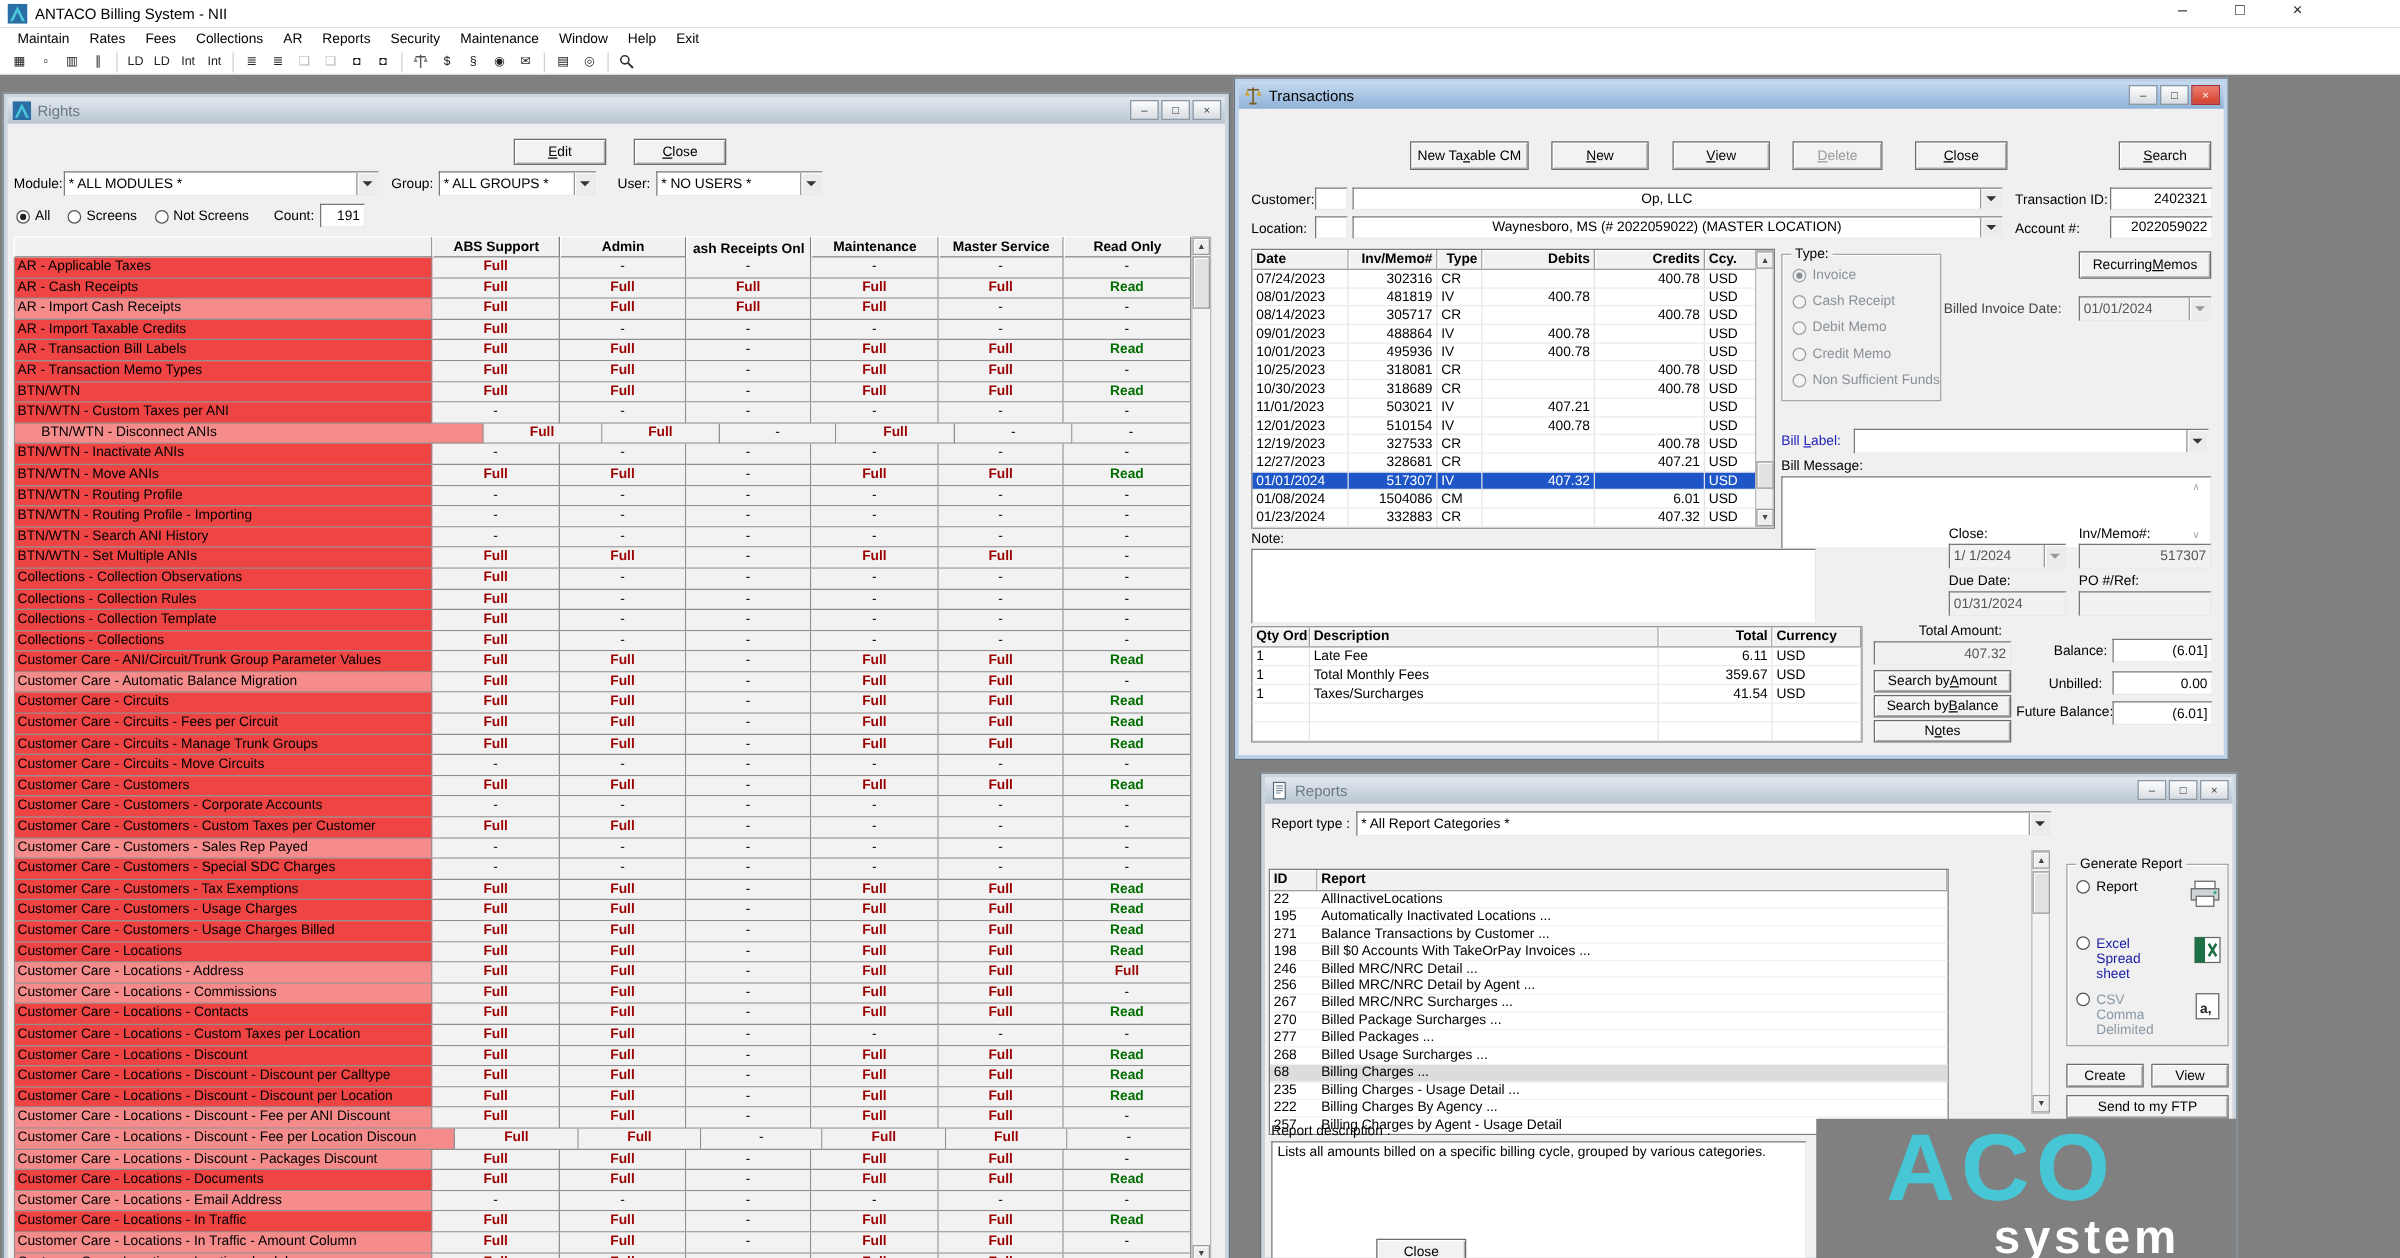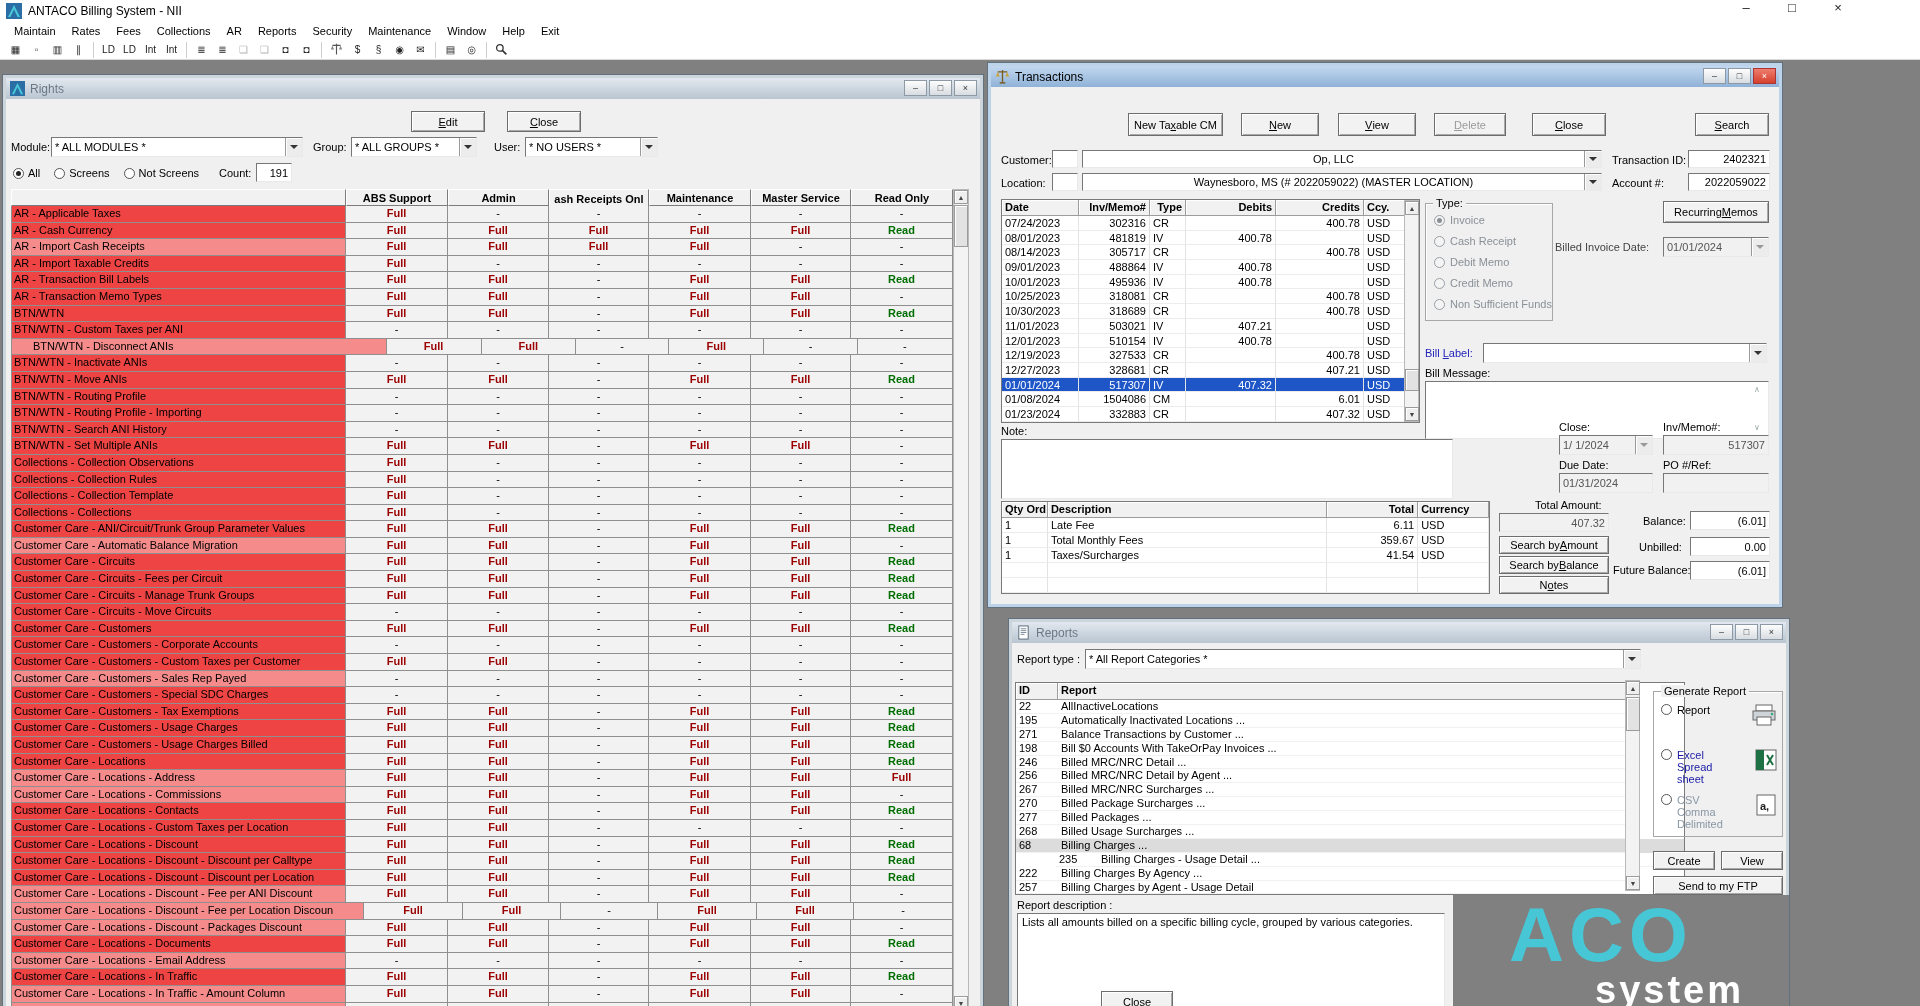--- a/index.html
+++ b/index.html
@@ -237,21 +237,21 @@
       <div class="rg-row">
         <span class="rg-c rg-name tone-blue" style="width: 335px;">AR - Applicable Taxes</span>
         <span class="rg-c rg-perm v-Full" style="width: 102px;">Full</span>
         <span class="rg-c rg-perm v--" style="width: 101px;">-</span>
         <span class="rg-c rg-perm v--" style="width: 100px;">-</span>
         <span class="rg-c rg-perm v--" style="width: 102px;">-</span>
         <span class="rg-c rg-perm v--" style="width: 100px;">-</span>
         <span class="rg-c rg-perm v--" style="width: 102px;">-</span>
       </div>
       <div class="rg-row">
-        <span class="rg-c rg-name tone-blue" style="width: 335px;">AR - Cash Currency</span>
+        <span class="rg-c rg-name tone-blue" style="width: 335px;">AR - Cash Receipts</span>
         <span class="rg-c rg-perm v-Full" style="width: 102px;">Full</span>
         <span class="rg-c rg-perm v-Full" style="width: 101px;">Full</span>
         <span class="rg-c rg-perm v-Full" style="width: 100px;">Full</span>
         <span class="rg-c rg-perm v-Full" style="width: 102px;">Full</span>
         <span class="rg-c rg-perm v-Full" style="width: 100px;">Full</span>
         <span class="rg-c rg-perm v-Read" style="width: 102px;">Read</span>
       </div>
       <div class="rg-row">
         <span class="rg-c rg-name tone-red" style="width: 335px;">AR - Import Cash Receipts</span>
         <span class="rg-c rg-perm v-Full" style="width: 102px;">Full</span>
@@ -1007,21 +1007,21 @@
     </div>
 
   <span class="abs lbl" style="left:8px;top:34px">Report type :</span>
   <div class="combo abs" style="left:76px;top:30px;width:556px;height:20px">
     <span class="cval">* All Report Categories *</span>
       <span class="cbtn">
         <span class="arrow-dn"></span>
       </span>
   </div>
 
-  <div class="dg" id="rep-grid" style="left:6px;top:63px;width:670px;height:213px">
+  <div class="dg" id="rep-grid" style="left:6px;top:76px;width:544px;height:213px">
       <div class="dg-head">
         <span class="dg-hc" style="width: 42px; height: 17px;">ID</span>
         <span class="dg-hc" style="width: 568px; height: 17px;">Report</span>
       </div>
       <div class="dg-row" style="height: 13.9px; line-height: 13px;">
         <span class="dg-c" style="width: 42px; border-right: none; border-bottom: 1px solid rgb(241, 241, 241);">22</span>
         <span class="dg-c" style="width: 568px; border-right: none; border-bottom: 1px solid rgb(241, 241, 241);">AllInactiveLocations</span>
       </div>
       <div class="dg-row" style="height: 13.9px; line-height: 13px;">
         <span class="dg-c" style="width: 42px; border-right: none; border-bottom: 1px solid rgb(241, 241, 241);">195</span>
@@ -1057,21 +1057,21 @@
       </div>
       <div class="dg-row" style="height: 13.9px; line-height: 13px;">
         <span class="dg-c" style="width: 42px; border-right: none; border-bottom: 1px solid rgb(241, 241, 241);">268</span>
         <span class="dg-c" style="width: 568px; border-right: none; border-bottom: 1px solid rgb(241, 241, 241);">Billed Usage Surcharges ...</span>
       </div>
       <div class="dg-row softsel" style="height: 13.9px; line-height: 13px;">
         <span class="dg-c" style="width: 42px; border-right: none; border-bottom: 1px solid rgb(241, 241, 241);">68</span>
         <span class="dg-c" style="width: 568px; border-right: none; border-bottom: 1px solid rgb(241, 241, 241);">Billing Charges ...</span>
       </div>
       <div class="dg-row" style="height: 13.9px; line-height: 13px;">
-        <span class="dg-c" style="width: 42px; border-right: none; border-bottom: 1px solid rgb(241, 241, 241); margin-left: 40px;">235</span>
+        <span class="dg-c" style="width: 42px; border-right: none; border-bottom: 1px solid rgb(241, 241, 241);">235</span>
         <span class="dg-c" style="width: 568px; border-right: none; border-bottom: 1px solid rgb(241, 241, 241);">Billing Charges - Usage Detail ...</span>
       </div>
       <div class="dg-row" style="height: 13.9px; line-height: 13px;">
         <span class="dg-c" style="width: 42px; border-right: none; border-bottom: 1px solid rgb(241, 241, 241);">222</span>
         <span class="dg-c" style="width: 568px; border-right: none; border-bottom: 1px solid rgb(241, 241, 241);">Billing Charges By Agency ...</span>
       </div>
       <div class="dg-row" style="height: 13.9px; line-height: 13px;">
         <span class="dg-c" style="width: 42px; border-right: none; border-bottom: 1px solid rgb(241, 241, 241);">257</span>
         <span class="dg-c" style="width: 568px; border-right: none; border-bottom: 1px solid rgb(241, 241, 241);">Billing Charges by Agent - Usage Detail</span>
       </div>

